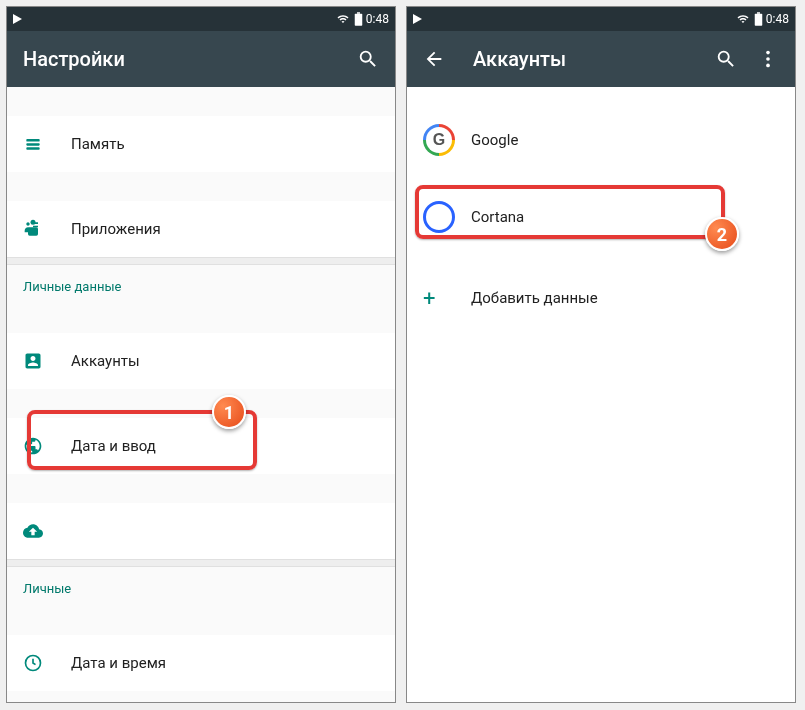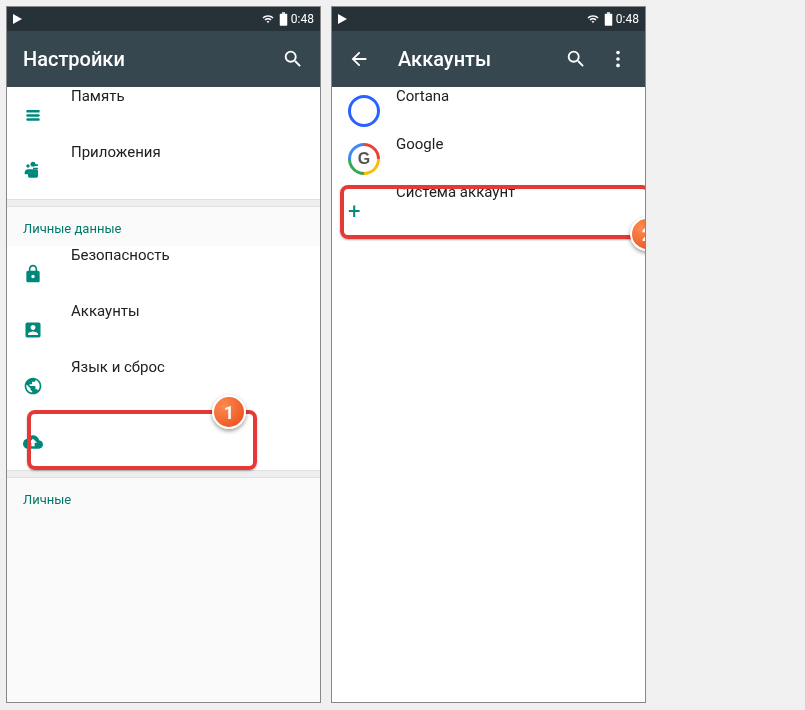--- a/index.html
+++ b/index.html
@@ -5,21 +5,21 @@
 * { margin: 0; padding: 0; box-sizing: border-box; }
 body {
   font-family: Roboto, "Helvetica Neue", Arial, sans-serif;
   background: #f0f0f0;
   display: flex;
   gap: 10px;
   padding: 6px;
   width: 805px;
 }
 .phone {
-  width: 315px;
+  width: 390px;
   height: 697px;
   border: 1px solid #888;
   background: #5eead4;
   position: relative;
   overflow: hidden;
 }
 .statusbar {
   height: 24px;
   background: #263238;
   display: flex;
@@ -63,23 +63,25 @@
 }
 .section-header {
   font-size: 13px;
   font-weight: 400;
   color: #00796B;
   padding: 14px 16px 10px;
   border-top: 1px solid #e0e0e0;
 }
 .list-item {
   display: flex;
+  align-items: center;
   padding: 0 16px;
   height: 56px;
   background: #fff;
+  margin-top: 29px;
 }
 .list-item.tall { height: 48px; }
 .list-item .icon-slot {
   width: 48px;
   display: flex;
   align-items: center;
   justify-content: flex-start;
 }
 .list-item .label {
   font-size: 15px;
@@ -195,59 +197,60 @@
       <span class="label">Приложения</span>
     </div>
 
     <div class="gap"></div>
     <div class="section-header" style="border-top:none">Личные данные</div>
 
     <div class="list-item">
       <div class="icon-slot">
           <span>
             <svg width="20" height="20" viewBox="0 0 24 24" class="icon-teal">
-              <path d="M18 8h-1V6c0-2.76-2.24-5-5-5S7 3.24 7 6v2H6c-1.1 0-2 .9-2 2v10c0 1.1.9 2 2 2h12c1.1 0 2-.9 2-2V10c0-1.1-.9-2-2-2zm-6 9c-1.1 0-2-.9-2-2s.9-2 2-2 2 .9 2 2-.9 2-2 2zM9 8V6c0-1.66 1.34-3 3-3s3 1.34 3 3v2H9z"></path>
-            </svg>
-          </span>
-        </div>
-      <span class="label">Безопасность</span>
-    </div>
-    <div class="list-item">
-      <div class="icon-slot">
-          <span>
-            <svg width="20" height="20" viewBox="0 0 24 24" class="icon-teal">
               <path d="M3 5v14c0 1.1.89 2 2 2h14c1.1 0 2-.9 2-2V5c0-1.1-.9-2-2-2H5c-1.11 0-2 .9-2 2zm12 4c0 1.66-1.34 3-3 3s-3-1.34-3-3 1.34-3 3-3 3 1.34 3 3zm-9 8c0-2 4-3.1 6-3.1s6 1.1 6 3.1v1H6v-1z"></path>
             </svg>
           </span>
         </div>
       <span class="label">Аккаунты</span>
     </div>
     <div class="list-item">
       <div class="icon-slot">
           <span>
             <svg width="20" height="20" viewBox="0 0 24 24" class="icon-teal">
               <path d="M12 2C6.48 2 2 6.48 2 12s4.48 10 10 10 10-4.48 10-10S17.52 2 12 2zm-1 17.93c-3.95-.49-7-3.85-7-7.93 0-.62.08-1.21.21-1.79L9 15v1c0 1.1.9 2 2 2v1.93zm6.9-2.54c-.26-.81-1-1.39-1.9-1.39h-1v-3c0-.55-.45-1-1-1H8v-2h2c.55 0 1-.45 1-1V7h2c1.1 0 2-.9 2-2v-.41c2.93 1.19 5 4.06 5 7.41 0 2.08-.8 3.97-2.1 5.39z"></path>
             </svg>
           </span>
         </div>
-      <span class="label">Язык и сброс</span>
+      <span class="label">Дата и ввод</span>
     </div>
     <div class="list-item">
       <div class="icon-slot">
           <span>
             <svg width="20" height="20" viewBox="0 0 24 24" class="icon-teal">
               <path d="M19.35 10.04C18.67 6.59 15.64 4 12 4 9.11 4 6.6 5.64 5.35 8.04 2.34 8.36 0 10.91 0 14c0 3.31 2.69 6 6 6h13c2.76 0 5-2.24 5-5 0-2.64-2.05-4.78-4.65-4.96zM14 13v4h-4v-4H7l5-5 5 5h-3z"></path>
             </svg>
           </span>
         </div>
     </div>
 
     <div class="gap"></div>
     <div class="section-header" style="border-top:none">Личные</div>
 
+    <div class="list-item">
+      <div class="icon-slot">
+          <span>
+            <svg width="20" height="20" viewBox="0 0 24 24" fill="none" stroke="#00897B" stroke-width="2">
+              <circle cx="12" cy="12" r="9"></circle>
+              <path d="M12 7v5l3 2"></path>
+            </svg>
+          </span>
+        </div>
+      <span class="label">Дата и время</span>
+    </div>
   </div>
 
   <div class="highlight-box" style="left:20px; top:403px; width:230px; height:60px;"></div>
   <div class="badge" style="left:205px; top:388px;">1</div>
 </div>
 
 <div class="phone">
   <div class="statusbar">
     <div class="status-left">
       <span class="play-icon"></span>
@@ -287,33 +290,33 @@
             <circle cx="12" cy="12" r="2"></circle>
             <circle cx="12" cy="19" r="2"></circle>
           </svg>
       </span>
     </div>
   </div>
 
   <div class="content" style="background:#fff">
     <div class="list-item tall">
       <div class="icon-slot">
+          <div class="acct-icon google-icon"></div>
+        </div>
+      <span class="label">Google</span>
+    </div>
+    <div class="list-item tall">
+      <div class="icon-slot">
           <div class="acct-icon cortana-icon"></div>
         </div>
       <span class="label">Cortana</span>
     </div>
-    <div class="list-item tall">
-      <div class="icon-slot">
-          <div class="acct-icon google-icon"></div>
-        </div>
-      <span class="label">Google</span>
-    </div>
     <div class="list-item">
       <div class="icon-slot">
           <span class="plus-icon">+</span>
         </div>
-      <span class="label">Система аккаунт</span>
+      <span class="label">Добавить данные</span>
     </div>
   </div>
 
   <div class="highlight-box" style="left:8px; top:178px; width:310px; height:54px;"></div>
   <div class="badge" style="left:298px; top:210px;">2</div>
 </div>
 
 </body></html>

